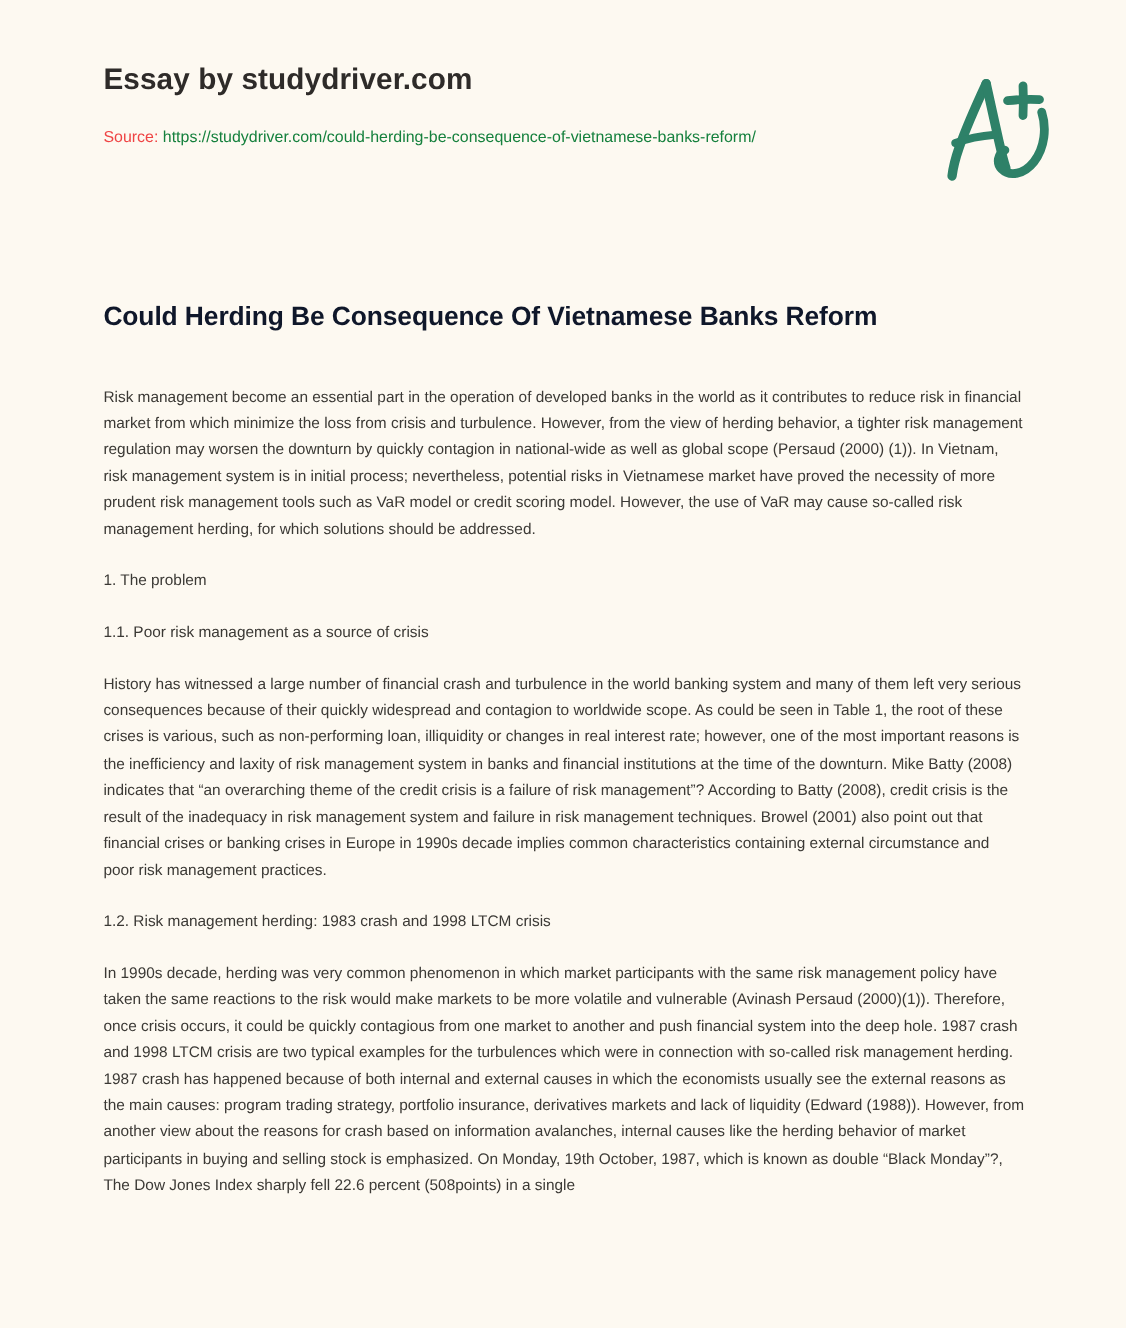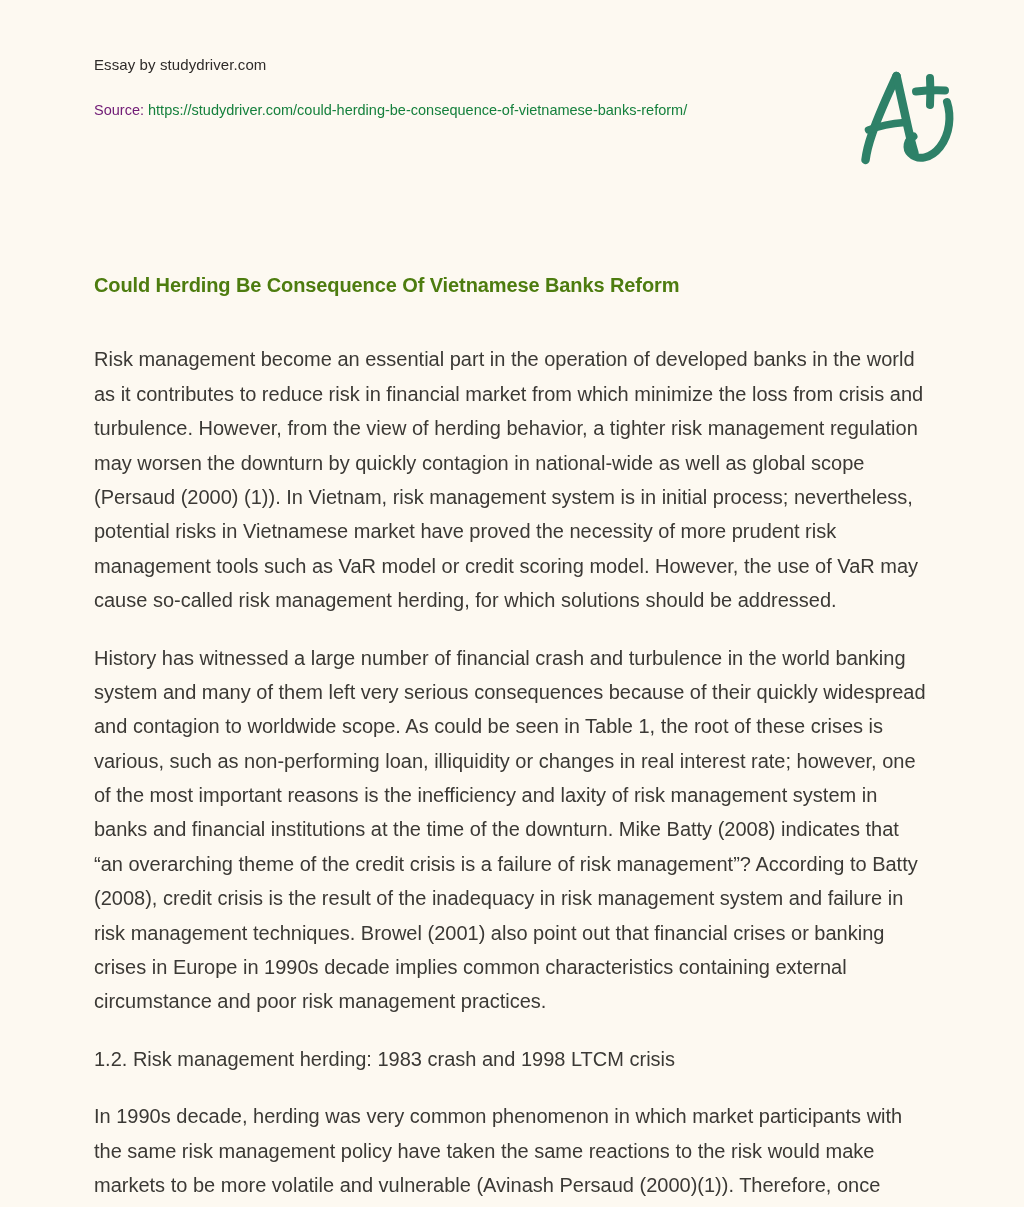--- a/index.html
+++ b/index.html
@@ -22,37 +22,37 @@
     padding: 56px 64px 0 94px;
     background: #fdf9f1;
   }
 
   
   .header {
     position: relative;
     min-height: 120px;
   }
   .brand-title {
-    font-size: 15px;
-    font-weight: normal;
+    font-size: 27px;
+    font-weight: bold;
     color: #2e2b29;
     letter-spacing: .1px;
     line-height: 1.25;
     margin: 0 0 22px 0;
   }
   .source-line {
     font-size: 14.5px;
     line-height: 1.85;
     color: #8a8782;
     max-width: 690px;
     margin: 0;
     word-break: break-word;
   }
   .source-label {
-    color: #701a75;
+    color: #ef4444;
   }
   .source-url {
     color: #15803d;
     text-decoration: none;
     word-break: break-all;
   }
 
   
   .logo {
     position: absolute;
@@ -67,30 +67,30 @@
     width: 124px;
     height: 112px;
   }
 
   
   .article {
     margin-top: 96px;
     max-width: 838px;
   }
   .article-title {
-    font-size: 20px;
+    font-size: 24px;
     line-height: 1.32;
     font-weight: bold;
-    color: #4d7c0f;
+    color: #0f172a;
     margin: 0 0 44px 0;
     letter-spacing: -0.1px;
   }
   .body-block p,
   .body-block .para {
-    font-size: 20px;
+    font-size: 14px;
     line-height: 1.72;
     color: #3b3935;
     margin: 0 1px 23px 0;
   }
   .body-block .para:last-child {
     margin-bottom: 0;
   }
   .heading-line {
     font-size: 15.3px;
     line-height: 1.72;
@@ -131,20 +131,22 @@
     </div>
 
   </div>
 
   <div class="article">
 
     <h1 class="article-title">Could Herding Be Consequence Of Vietnamese Banks Reform</h1>
 
     <div class="body-block">
       <p class="para">Risk management become an essential part in the operation of developed banks in the world as it contributes to reduce risk in financial market from which minimize the loss from crisis and turbulence. However, from the view of herding behavior, a tighter risk management regulation may worsen the downturn by quickly contagion in national-wide as well as global scope (Persaud (2000) (1)). In Vietnam, risk management system is in initial process; nevertheless, potential risks in Vietnamese market have proved the necessity of more prudent risk management tools such as VaR model or credit scoring model. However, the use of VaR may cause so-called risk management herding, for which solutions should be addressed.</p>
+      <p class="heading-line">1. The problem</p>
+      <p class="heading-line">1.1. Poor risk management as a source of crisis</p>
       <p class="para">History has witnessed a large number of financial crash and turbulence in the world banking system and many of them left very serious consequences because of their quickly widespread and contagion to worldwide scope. As could be seen in Table 1, the root of these crises is various, such as non-performing loan, illiquidity or changes in real interest rate; however, one of the most important reasons is the inefficiency and laxity of risk management system in banks and financial institutions at the time of the downturn. Mike Batty (2008) indicates that “an overarching theme of the credit crisis is a failure of risk management”? According to Batty (2008), credit crisis is the result of the inadequacy in risk management system and failure in risk management techniques. Browel (2001) also point out that financial crises or banking crises in Europe in 1990s decade implies common characteristics containing external circumstance and poor risk management practices.</p>
       <p class="heading-line">1.2. Risk management herding: 1983 crash and 1998 LTCM crisis</p>
       <p class="para">In 1990s decade, herding was very common phenomenon in which market participants with the same risk management policy have taken the same reactions to the risk would make markets to be more volatile and vulnerable (Avinash Persaud (2000)(1)). Therefore, once crisis occurs, it could be quickly contagious from one market to another and push financial system into the deep hole. 1987 crash and 1998 LTCM crisis are two typical examples for the turbulences which were in connection with so-called risk management herding. 1987 crash has happened because of both internal and external causes in which the economists usually see the external reasons as the main causes: program trading strategy, portfolio insurance, derivatives markets and lack of liquidity (Edward (1988)). However, from another view about the reasons for crash based on information avalanches, internal causes like the herding behavior of market participants in buying and selling stock is emphasized. On Monday, 19th October, 1987, which is known as double “Black Monday”?, The Dow Jones Index sharply fell 22.6 percent (508points) in a single</p>
     </div>
 
   </div>
 
 </div>
 
 </body></html>

